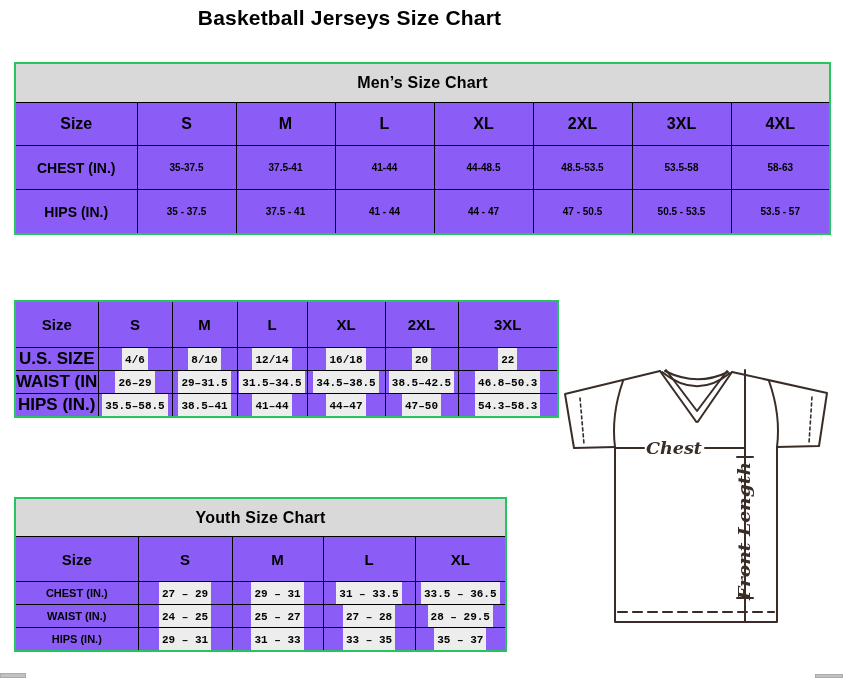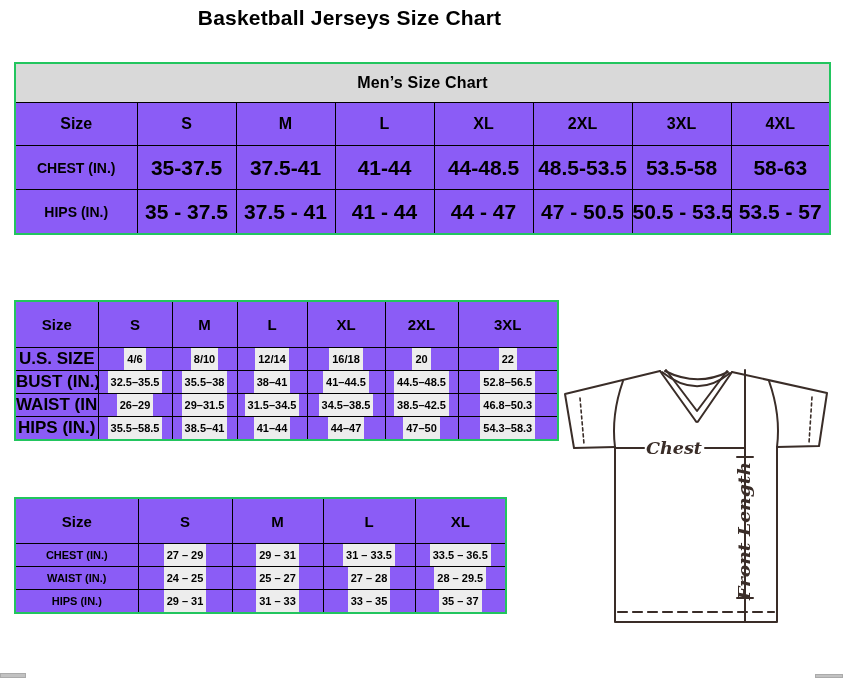--- a/index.html
+++ b/index.html
@@ -20,34 +20,34 @@
     border:1px solid #000;text-align:center;vertical-align:middle;
     padding:0;font-weight:bold;color:#000;overflow:hidden;white-space:nowrap;
   }
   .band th{
     background:#d9d9d9;font-size:16px;height:38px;letter-spacing:.2px;
   }
   
   #mens{left:14px;top:62px;width:815px;}
   #mens .cols th{font-size:16px;height:42px;}
   #mens .datarow th{font-size:14px;height:43px;}
-  #mens .datarow td{font-size:21px;}
+  #mens .datarow td{font-size:10px;}
   
   #womens{left:14px;top:300px;width:543px;}
   #womens .band th{height:37px;}
   #womens .cols th{font-size:15px;height:45px;}
   #womens .datarow th{font-size:17px;height:22px;}
   #womens .datarow td{font-size:11px;}
   
   #youth{left:14px;top:497px;width:491px;}
   #youth .band th{height:37px;}
   #youth .cols th{font-size:15px;height:44px;}
   #youth .datarow th{font-size:11px;height:22px;}
   #youth .datarow td{font-size:11px;}
-  .hl{background:#ededed;padding:18px 3px;border-radius:1px;}
+  .hl{background:#ededed;padding:18px 3px;border-radius:1px;font-family:Liberation Mono, monospace;}
   
   #jersey{position:absolute;left:560px;top:360px;width:283px;height:319px;}
   #jersey text{
     font-family:"DejaVu Serif","Liberation Serif",serif;
     font-style:italic;font-weight:bold;fill:#3a2d28;
   }
   
   .scroll-frag{position:absolute;background:#c2c2c2;border:1px solid #ababab;box-sizing:border-box;}
   #scroll-frag-left{left:0;top:673px;width:26px;height:5px;}
   #scroll-frag-right{left:815px;top:674px;width:28px;height:4px;}
@@ -128,29 +128,20 @@
   <tr class="datarow">
     <th>U.S. SIZE</th>
     <td><span class="hl">4/6</span></td>
     <td><span class="hl">8/10</span></td>
     <td><span class="hl">12/14</span></td>
     <td><span class="hl">16/18</span></td>
     <td><span class="hl">20</span></td>
     <td><span class="hl">22</span></td>
   </tr>
   <tr class="datarow">
-    <th>BUST (IN.)</th>
-    <td><span class="hl">32.5–35.5</span></td>
-    <td><span class="hl">35.5–38</span></td>
-    <td><span class="hl">38–41</span></td>
-    <td><span class="hl">41–44.5</span></td>
-    <td><span class="hl">44.5–48.5</span></td>
-    <td><span class="hl">52.8–56.5</span></td>
-  </tr>
-  <tr class="datarow">
     <th>WAIST (IN.)</th>
     <td><span class="hl">26–29</span></td>
     <td><span class="hl">29–31.5</span></td>
     <td><span class="hl">31.5–34.5</span></td>
     <td><span class="hl">34.5–38.5</span></td>
     <td><span class="hl">38.5–42.5</span></td>
     <td><span class="hl">46.8–50.3</span></td>
   </tr>
   <tr class="datarow">
     <th>HIPS (IN.)</th>
@@ -166,20 +157,23 @@
 
 <table id="youth">
   <colgroup>
     <col style="width:123px">
       <col style="width:94px">
       <col style="width:91px">
       <col style="width:92px">
       <col style="width:91px">
   </colgroup>
   <tbody>
+      <tr class="band">
+    <th colspan="5">Youth Size Chart</th>
+  </tr>
   <tr class="cols">
     <th>Size</th>
     <th>S</th>
     <th>M</th>
     <th>L</th>
     <th>XL</th>
   </tr>
   <tr class="datarow">
     <th>CHEST (IN.)</th>
     <td><span class="hl">27 – 29</span></td>

